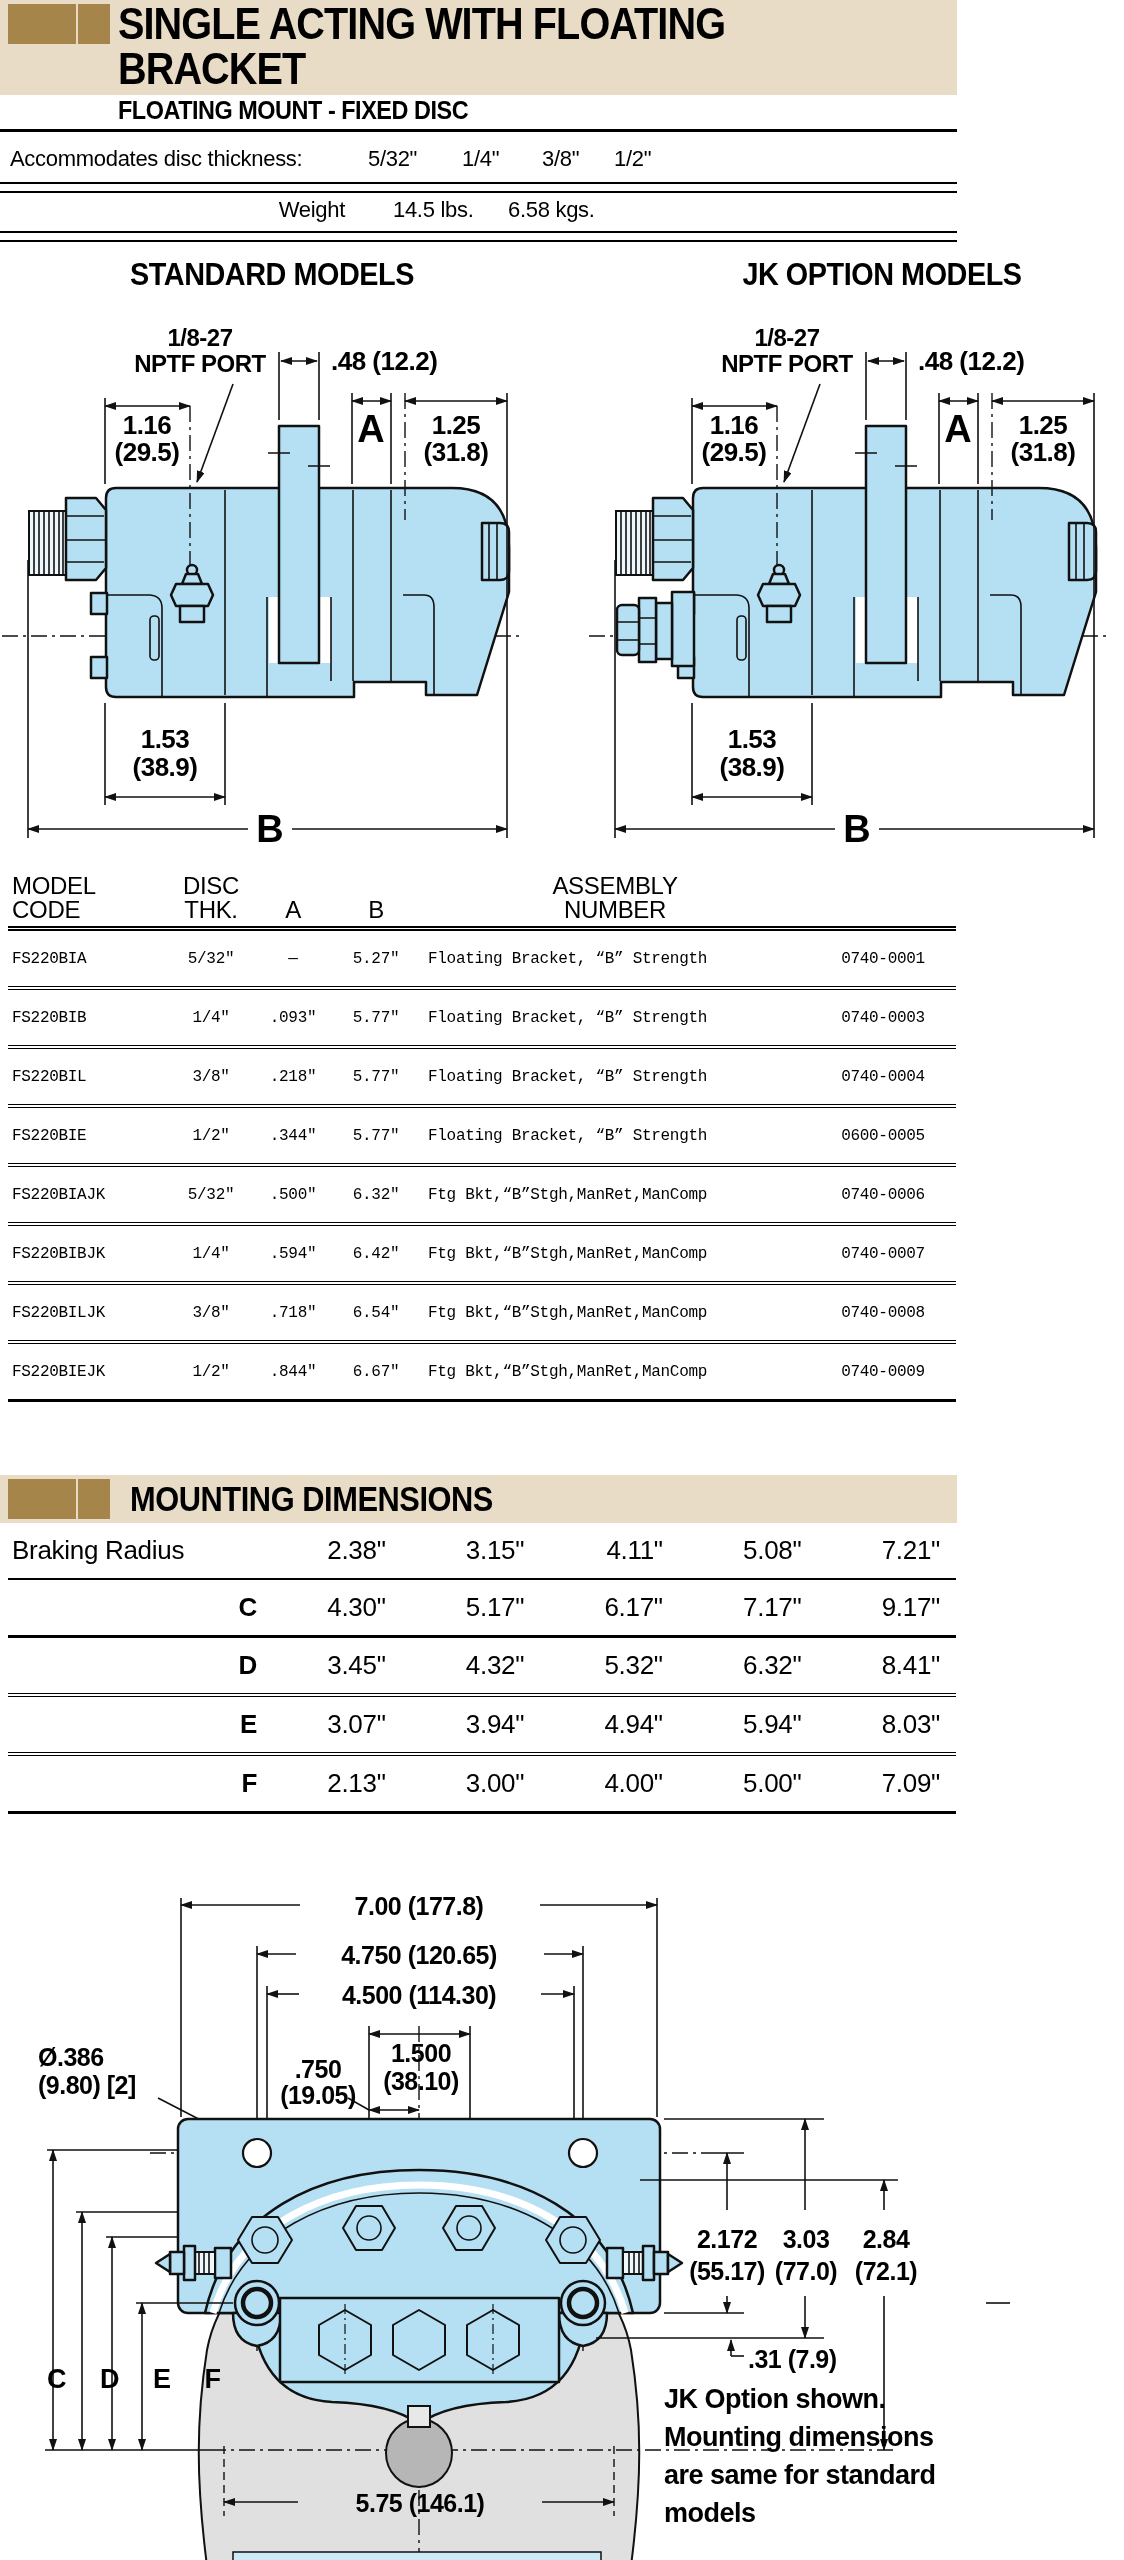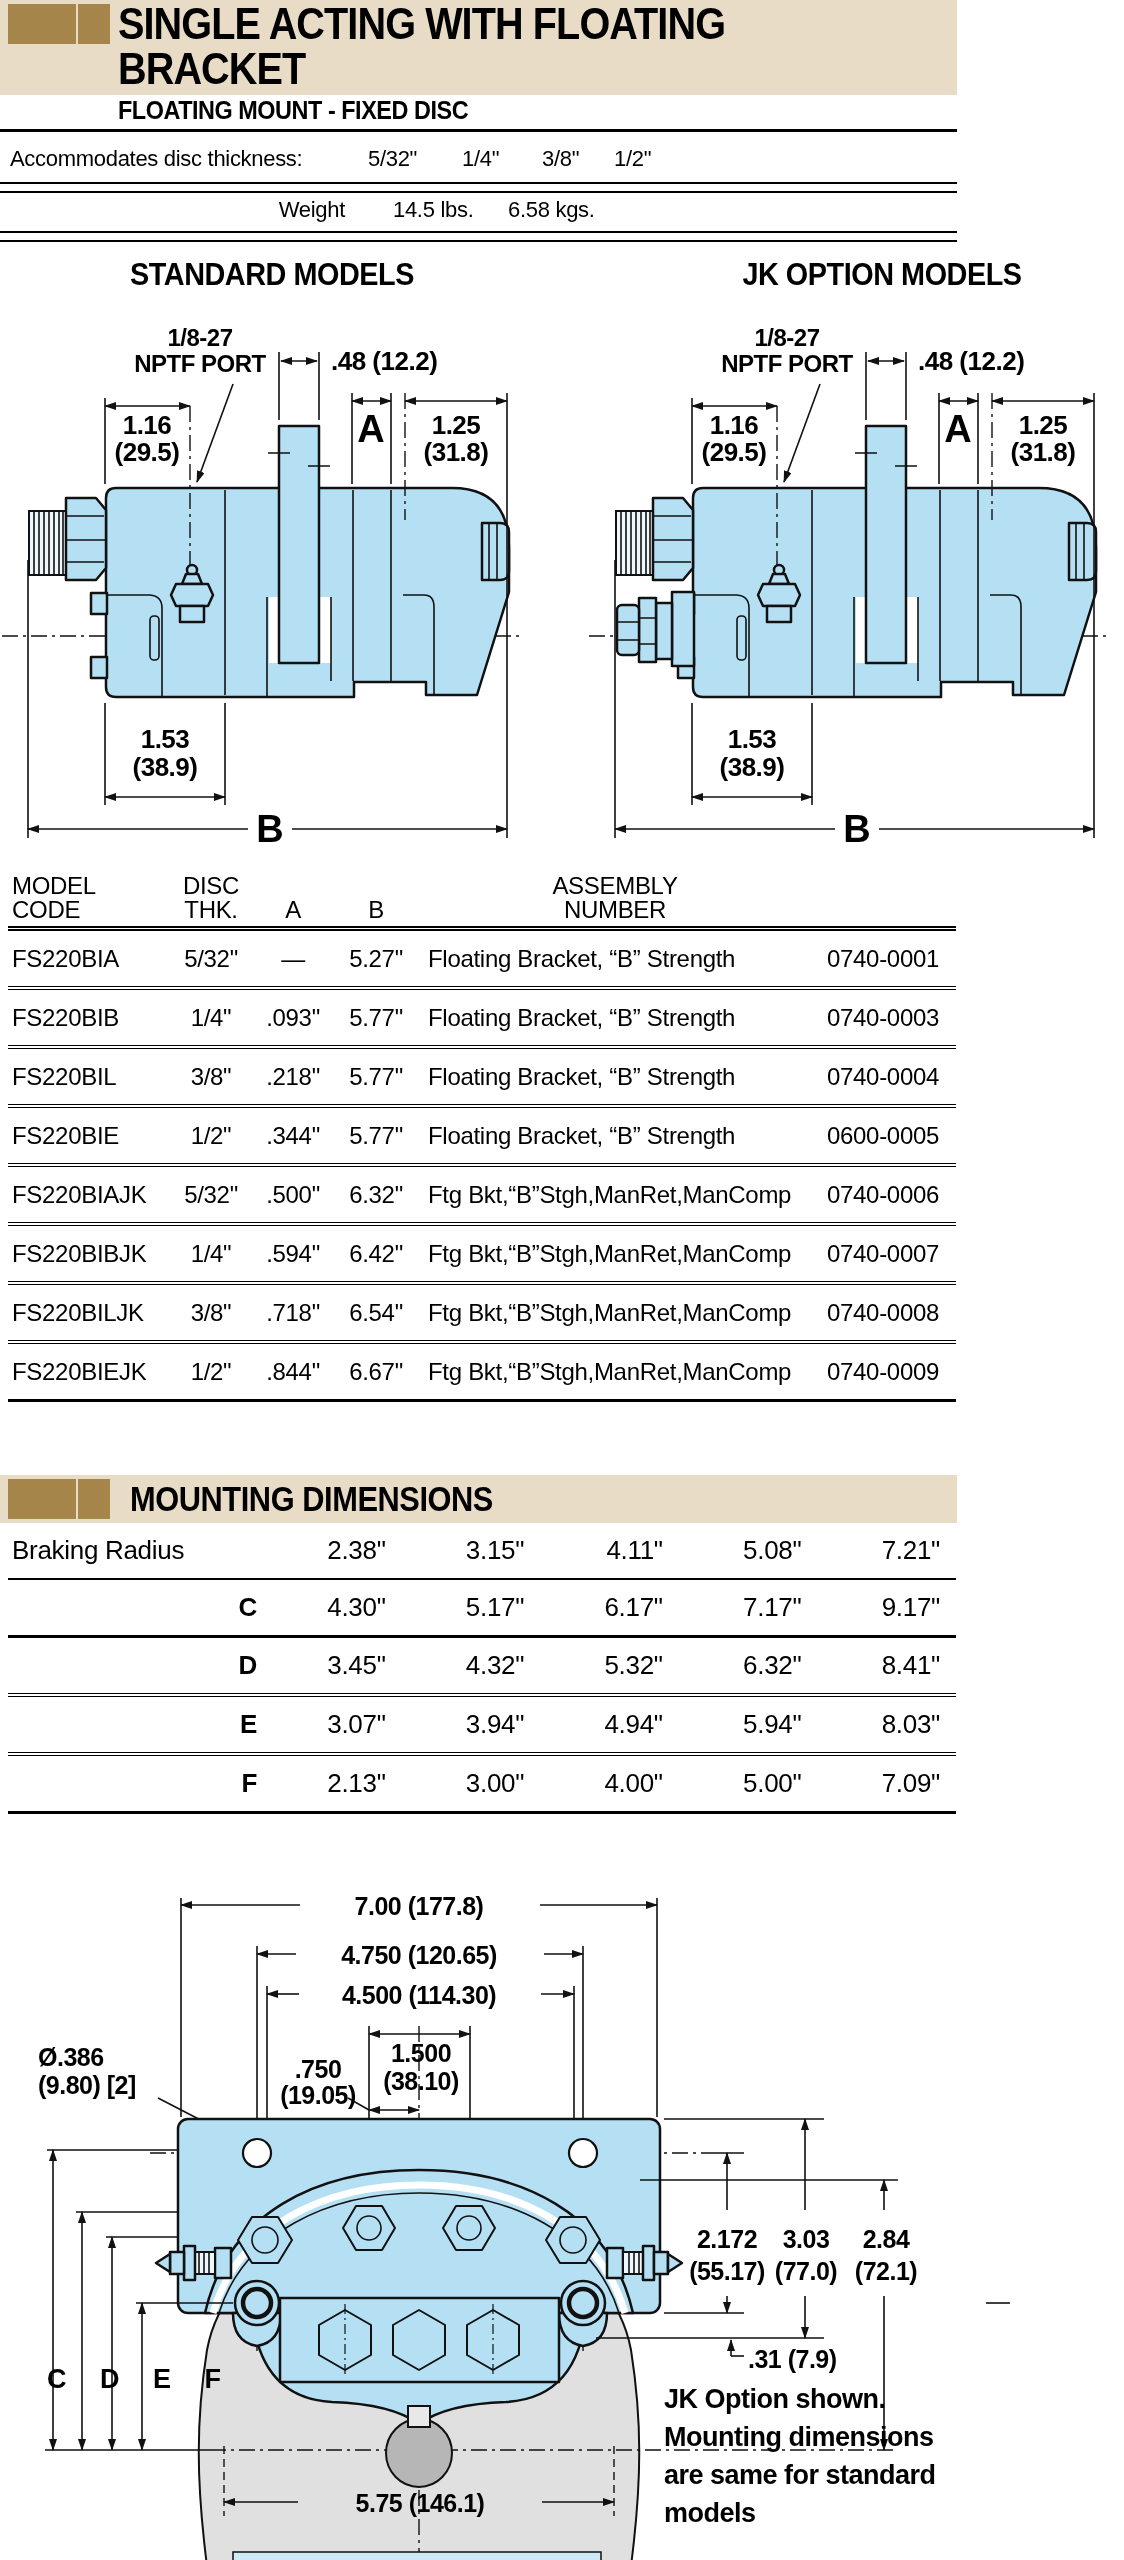--- a/index.html
+++ b/index.html
@@ -20,21 +20,21 @@
   .specrow{position:absolute;left:0;width:957px;font-size:22px;letter-spacing:-.3px;}
   .specrow span{position:absolute;white-space:nowrap;}
   .dheading{position:absolute;top:256px;font-size:32px;font-weight:bold;text-align:center;
          letter-spacing:-.5px;transform:scaleX(.9);}
   
   .mtable{position:absolute;left:8px;top:852px;width:948px;}
   .mgrid{display:grid;grid-template-columns:160px 86px 78px 88px 390px 146px;}
   .mhead{height:70px;align-items:end;border-bottom:5px double #000;font-weight:normal;
          font-size:24px;line-height:24px;padding-bottom:4px;letter-spacing:-.3px;}
   .mhead .cell{display:flex;flex-direction:column;}
-  .mrow{height:55px;align-items:center;border-bottom:4px double #000;font-size:24px;letter-spacing:-.3px;}
+  .mrow{height:55px;align-items:center;border-bottom:4px double #000;font-size:16px;letter-spacing:-.3px;font-family:Liberation Mono, monospace;}
   .mrow:last-child{border-bottom:3px solid #000;}
   .al{padding-left:4px;text-align:left;}
   .ac{text-align:center;}
   .ad{padding-left:8px;text-align:left;}
   
   .bandtitle{position:absolute;left:130px;top:1479px;font-size:35px;font-weight:bold;
          letter-spacing:-.5px;transform:scaleX(.88);transform-origin:left top;white-space:nowrap;}
   .mnt{position:absolute;left:8px;top:1523px;width:948px;}
   .mntrow{display:grid;grid-template-columns:255px repeat(5,1fr);height:55px;align-items:center;
           border-bottom:4px double #000;font-size:26px;letter-spacing:-.3px;}

